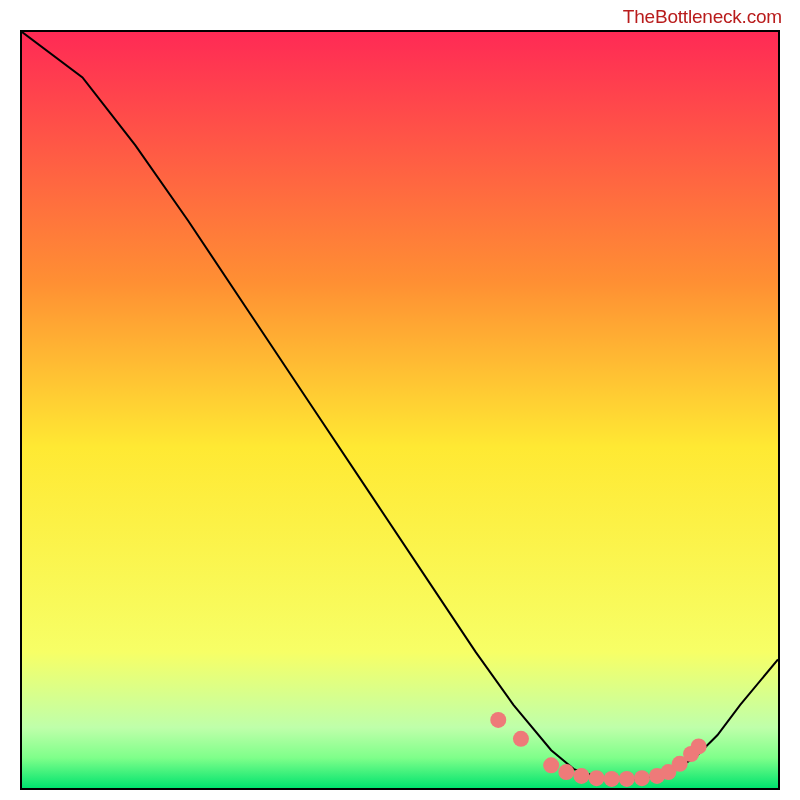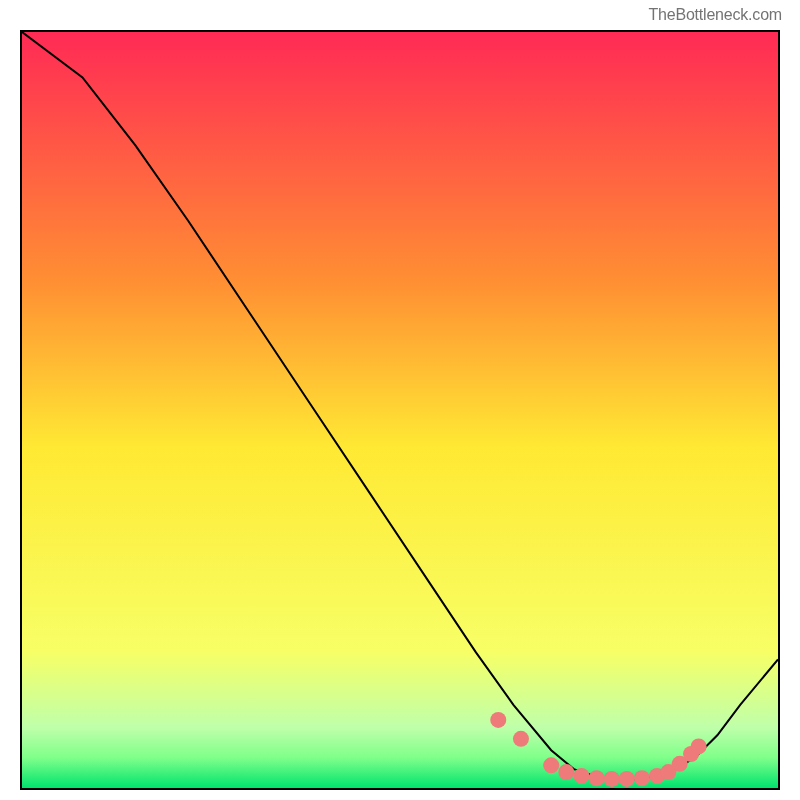--- a/index.html
+++ b/index.html
@@ -22,22 +22,22 @@
     width: 760px;
     height: 760px;
     border: 2px solid #000;
     box-sizing: border-box;
     overflow: hidden;
   }
   .attribution {
     position: absolute;
     right: 18px;
     top: 6px;
-    font-size: 16px;
-    color: #737373;
+    font-size: 19px;
+    color: #b91c1c;
     font-weight: 500;
     letter-spacing: -0.2px;
   }
   svg {
     display: block;
   }
   .curve {
     fill: none;
     stroke: #000;
     stroke-width: 2;

